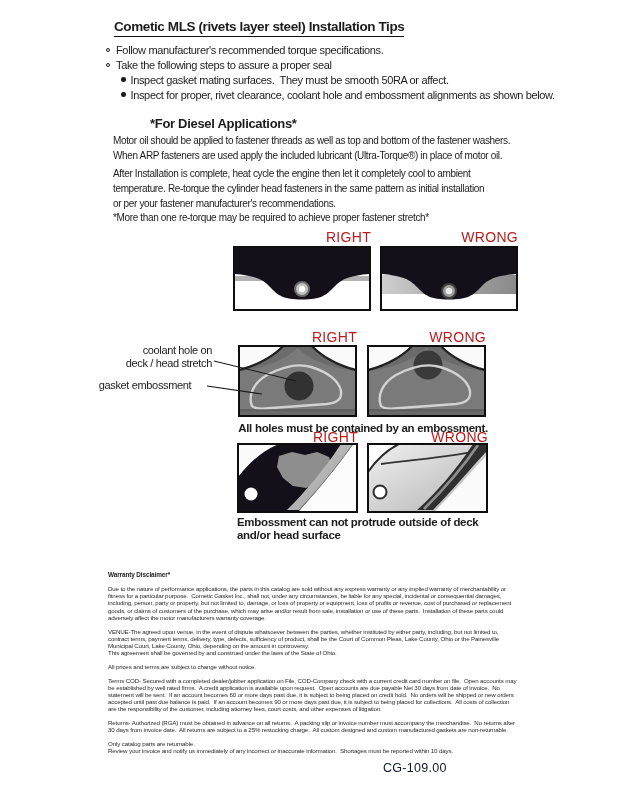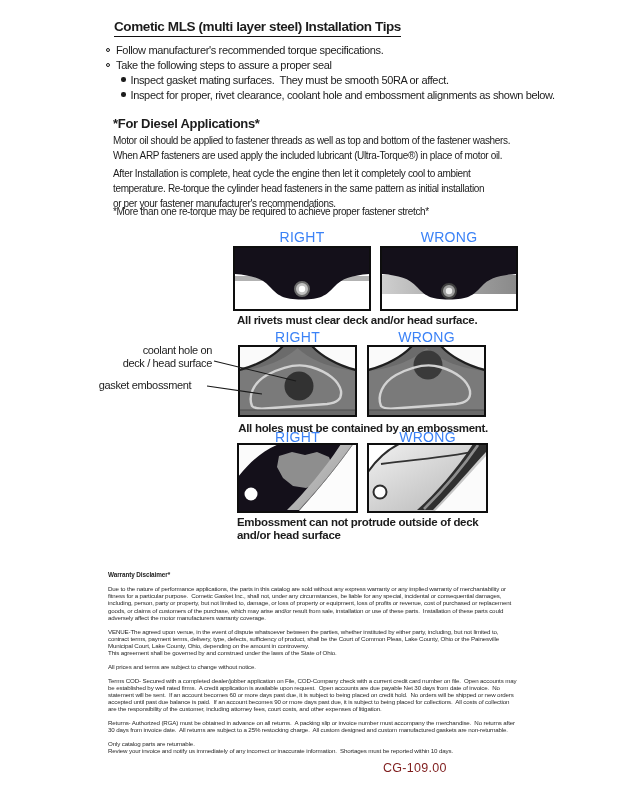--- a/index.html
+++ b/index.html
@@ -16,44 +16,44 @@
     border-bottom:1.6px solid #111; padding-bottom:2px; display:inline-block;
   }
 
   .bullets { left:106px; top:42px; }
   .b-row { display:flex; align-items:center; height:15px; }
   .b-row.sub { padding-left:15px; }
   .marker-open { width:4px; height:4px; border:1px solid #1c1c1c; border-radius:50%; margin-right:6px; flex:none; }
   .marker-fill { width:4.5px; height:4.5px; background:#1c1c1c; border-radius:50%; margin-right:5px; flex:none; }
   .b-text { font-size:11px; letter-spacing:-0.35px; white-space:pre; }
 
-  .h2 { font-size:13px; font-weight:bold; letter-spacing:-0.3px; }
+  .h2 { font-size:13px; font-weight:bold; letter-spacing:-0.3px;margin-left:37px; }
   .para { font-size:10px; letter-spacing:-0.35px; line-height:15px; white-space:pre; }
 
-  .dlabel { font-size:14px; letter-spacing:0.3px; color:#3b82f6; text-align:center; }
+  .dlabel { font-size:14px; letter-spacing:0.3px; color:#b91c1c; text-align:right; }
   .dbox { border:2px solid #0e0e0e; background:#fff; overflow:hidden; }
   .dbox svg { display:block; }
   .dcaption { font-size:11.5px; font-weight:bold; letter-spacing:-0.3px; line-height:13px; white-space:pre; }
 
   .ann { font-size:11px; letter-spacing:-0.35px; line-height:12.5px; text-align:right; white-space:pre; }
 
   .legal { left:108px; top:571px; width:480px; }
   .legal-h { font-size:6.4px; font-weight:bold; letter-spacing:-0.1px; margin-bottom:7px; color:#232323; }
   .fp { font-size:6.2px; line-height:7.2px; letter-spacing:-0.15px; margin-bottom:6.5px; color:#2a2a2a; white-space:pre; }
 
-  .footer-code { left:383px; top:761px; font-size:12.5px; letter-spacing:0.3px; color:#7f1d1d; }
+  .footer-code { left:383px; top:761px; font-size:12.5px; letter-spacing:0.3px; color:#0f172a; }
 
   .overlay { left:0; top:0; width:618px; height:800px; pointer-events:none; }
 </style>
 </head>
 <body>
 
 <div class="page">
 
-  <div class="abs title">Cometic MLS (multi layer steel) Installation Tips</div>
+  <div class="abs title">Cometic MLS (rivets layer steel) Installation Tips</div>
 
   <div class="abs bullets">
     <div class="b-row">
       <span class="marker-open"></span>
       <span class="b-text">Follow manufacturer's recommended torque specifications.</span>
     </div>
     <div class="b-row">
       <span class="marker-open"></span>
       <span class="b-text">Take the following steps to assure a proper seal</span>
     </div>
@@ -66,21 +66,21 @@
       <span class="b-text">Inspect for proper, rivet clearance, coolant hole and embossment alignments as shown below.</span>
     </div>
   </div>
 
   <div class="abs h2" style="left:113px; top:116px;">*For Diesel Applications*</div>
   <div class="abs para" style="left:113px; top:133px;">Motor oil should be applied to fastener threads as well as top and bottom of the fastener washers.
 When ARP fasteners are used apply the included lubricant (Ultra-Torque®) in place of motor oil.</div>
   <div class="abs para" style="left:113px; top:166px;">After Installation is complete, heat cycle the engine then let it completely cool to ambient
 temperature. Re-torque the cylinder head fasteners in the same pattern as initial installation
 or per your fastener manufacturer's recommendations.</div>
-  <div class="abs para" style="left:113px; top:204px;">*More than one re-torque may be required to achieve proper fastener stretch*</div>
+  <div class="abs para" style="left:113px; top:210px;">*More than one re-torque may be required to achieve proper fastener stretch*</div>
 
   <div class="abs dlabel" style="left:233px; top:229px; width:138px;">RIGHT</div>
   <div class="abs dlabel" style="left:380px; top:229px; width:138px;">WRONG</div>
 
   <div class="abs dbox" style="left:233px; top:246px; width:138px; height:65px;">
     <svg width="134" height="61" viewBox="0 0 134 61" preserveAspectRatio="none">
       <rect width="134" height="61" fill="#ffffff"></rect>
       <rect x="0" y="28" width="134" height="5" fill="#b2b2b2"></rect>
       <path d="M0,0 H134 V26 C117,27.5 107,30 99,39 C91,47.5 86,51.5 67,51.5 C48,51.5 43,47.5 35,39 C27,30 17,27.5 0,26 Z" fill="#14101a"></path>
       <circle cx="67" cy="41" r="7" fill="#c2c2c2" stroke="#6b6b6b" stroke-width="2"></circle>
@@ -96,27 +96,26 @@
             <stop offset="1" stop-color="#8a8a8a"></stop>
         </linearGradient>
       </defs>
       <rect width="134" height="61" fill="#ffffff"></rect>
       <rect x="0" y="27" width="134" height="19" fill="url(#gA)"></rect>
       <path d="M0,0 H134 V26 C117,27.5 107,30 99,39 C91,47.5 86,51.5 67,51.5 C48,51.5 43,47.5 35,39 C27,30 17,27.5 0,26 Z" fill="#14101a"></path>
       <circle cx="67" cy="43" r="7" fill="#9e9e9e" stroke="#3f3f3f" stroke-width="2"></circle>
       <circle cx="67" cy="43" r="3.2" fill="#ececec"></circle>
     </svg>
   </div>
-  <div class="abs dcaption" style="left:237px; top:314px;">All rivets must clear deck and/or head surface.</div>
 
   <div class="abs dlabel" style="left:238px; top:329px; width:119px;">RIGHT</div>
   <div class="abs dlabel" style="left:367px; top:329px; width:119px;">WRONG</div>
 
   <div class="abs ann" style="left:88px; top:344px; width:124px;">coolant hole on
-deck / head surface</div>
+deck / head stretch</div>
   <div class="abs ann" style="left:85px; top:379px; width:120px;text-align:center;">gasket embossment</div>
 
   <div class="abs dbox" style="left:238px; top:345px; width:119px; height:72px;">
     <svg width="115" height="68" viewBox="0 0 115 68" preserveAspectRatio="none">
       <rect width="115" height="68" fill="#7a7a7a"></rect>
       <path d="M0,0 H115 V24 C88,21 68,11 57.5,1 C47,11 27,21 0,24 Z" fill="#6b6b6b"></path>
       <path d="M-1,-1 H43 C35,8 19,18 -1,23 Z" fill="#fafafa"></path>
       <path d="M116,-1 H72 C80,8 96,18 116,23 Z" fill="#fafafa"></path>
       <path d="M43,-1 C35,8 19,18 -1,23" stroke="#1f1f1f" stroke-width="2.2" fill="none"></path>
       <path d="M72,-1 C80,8 96,18 116,23" stroke="#1f1f1f" stroke-width="2.2" fill="none"></path>

